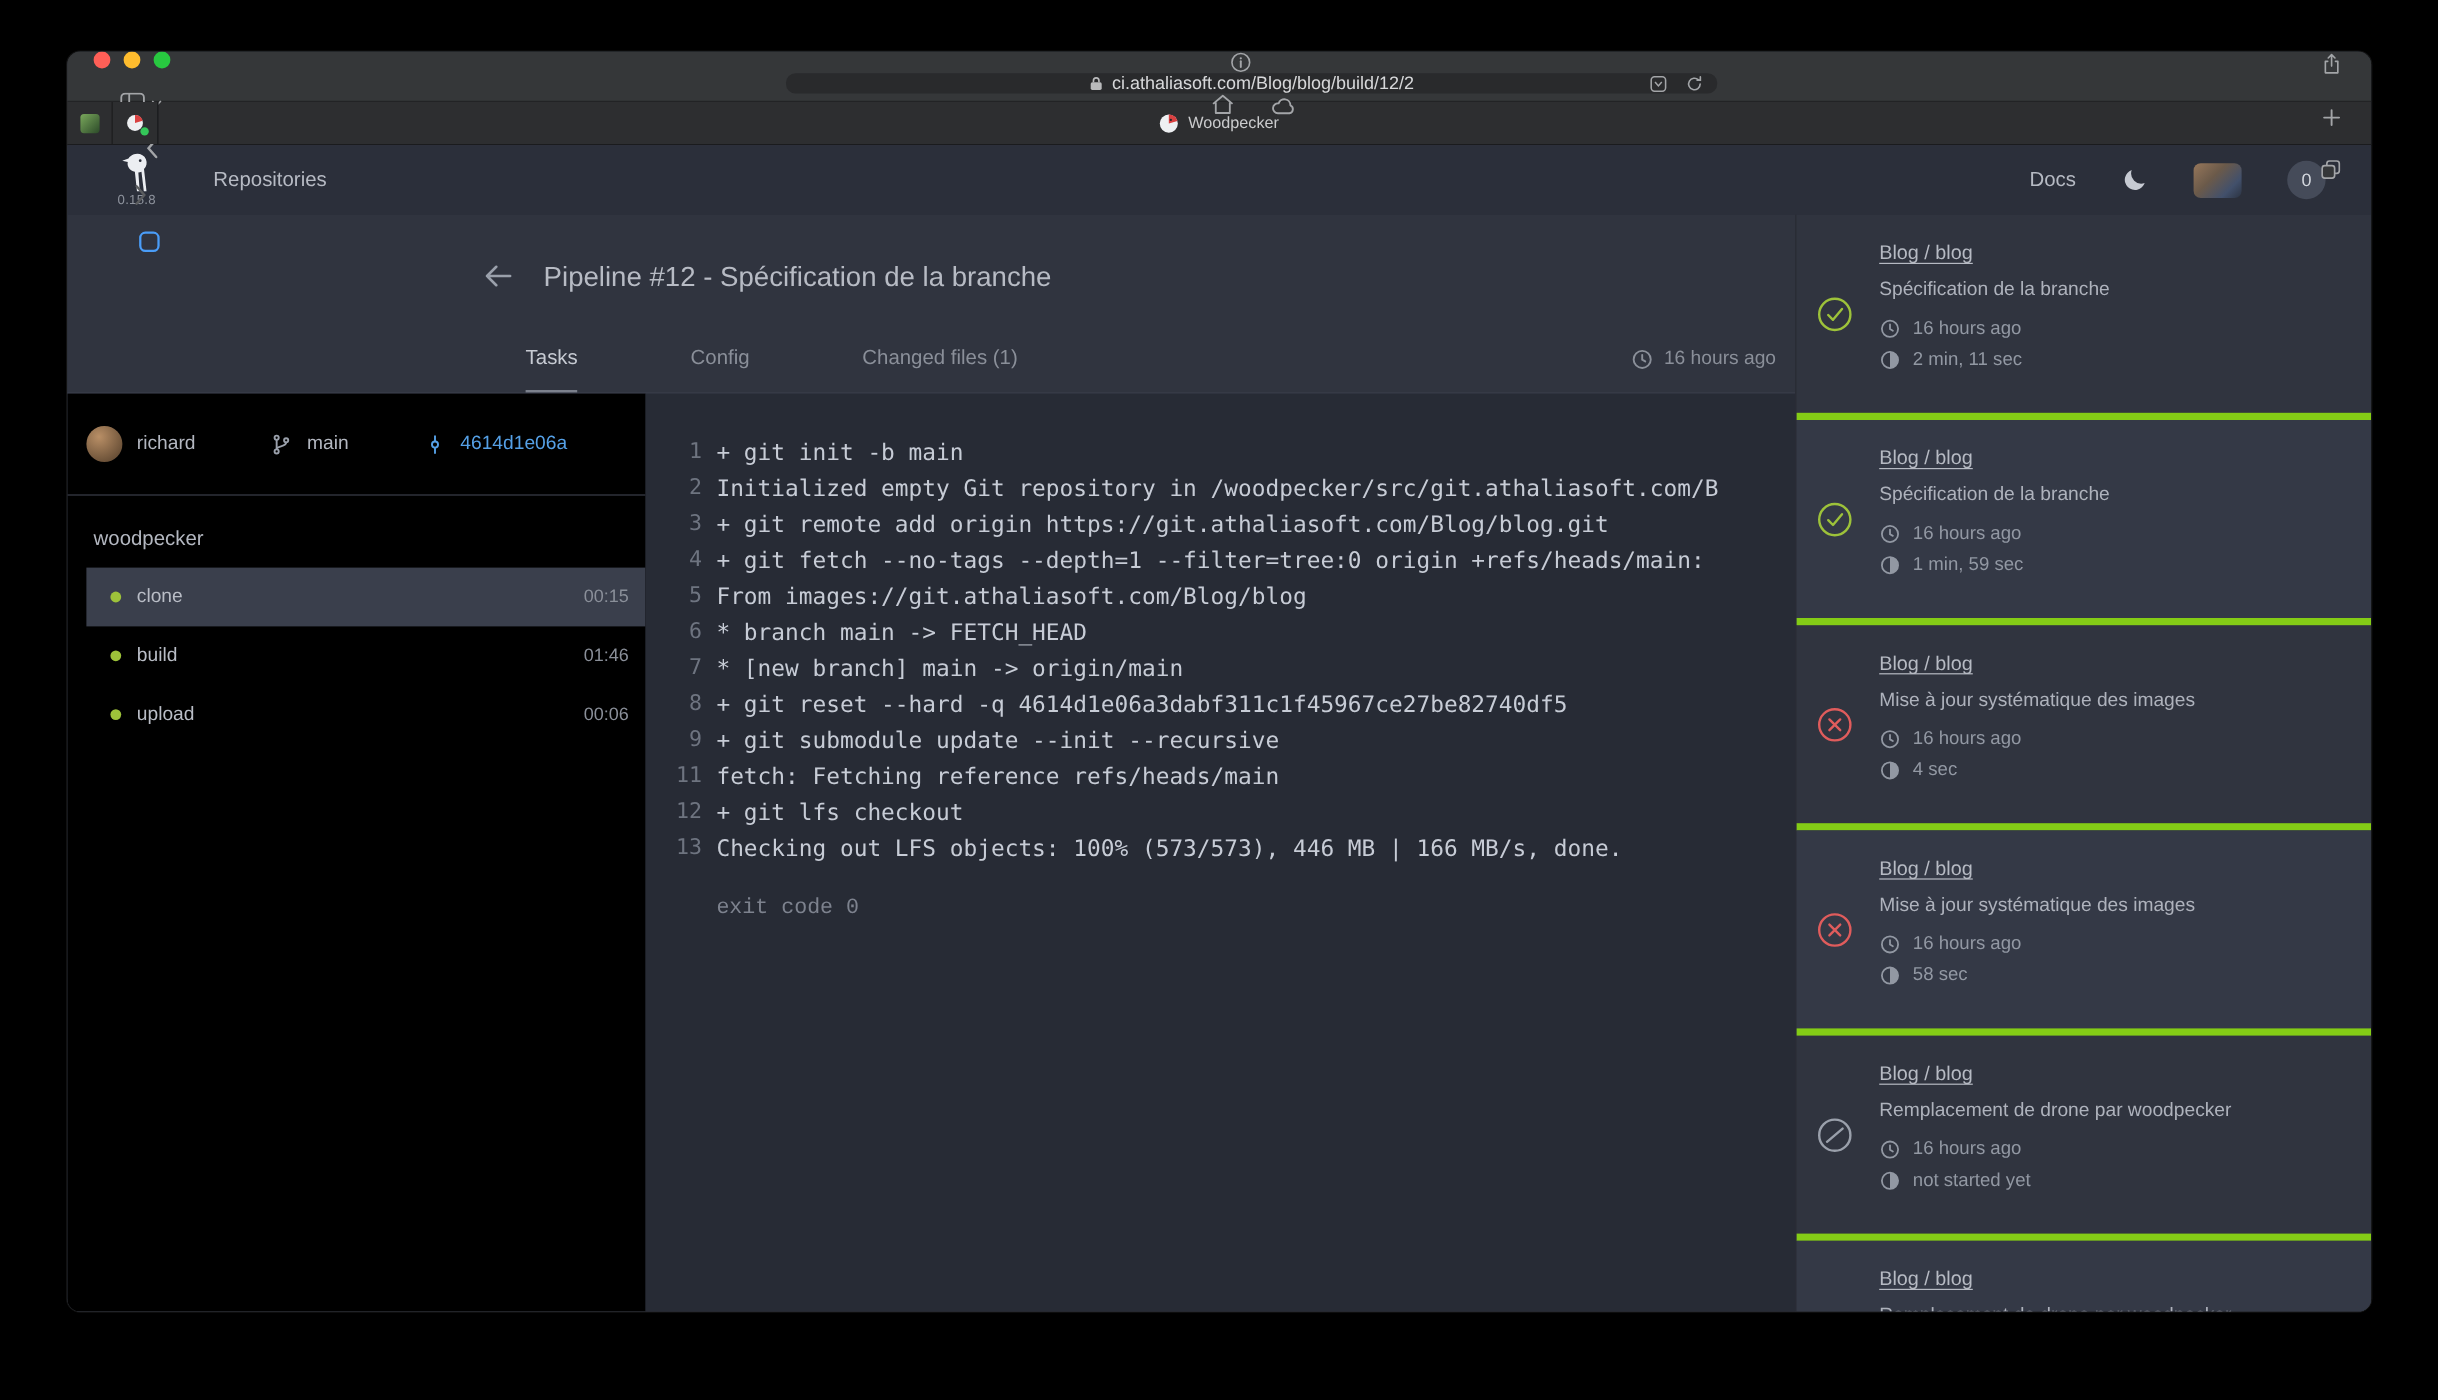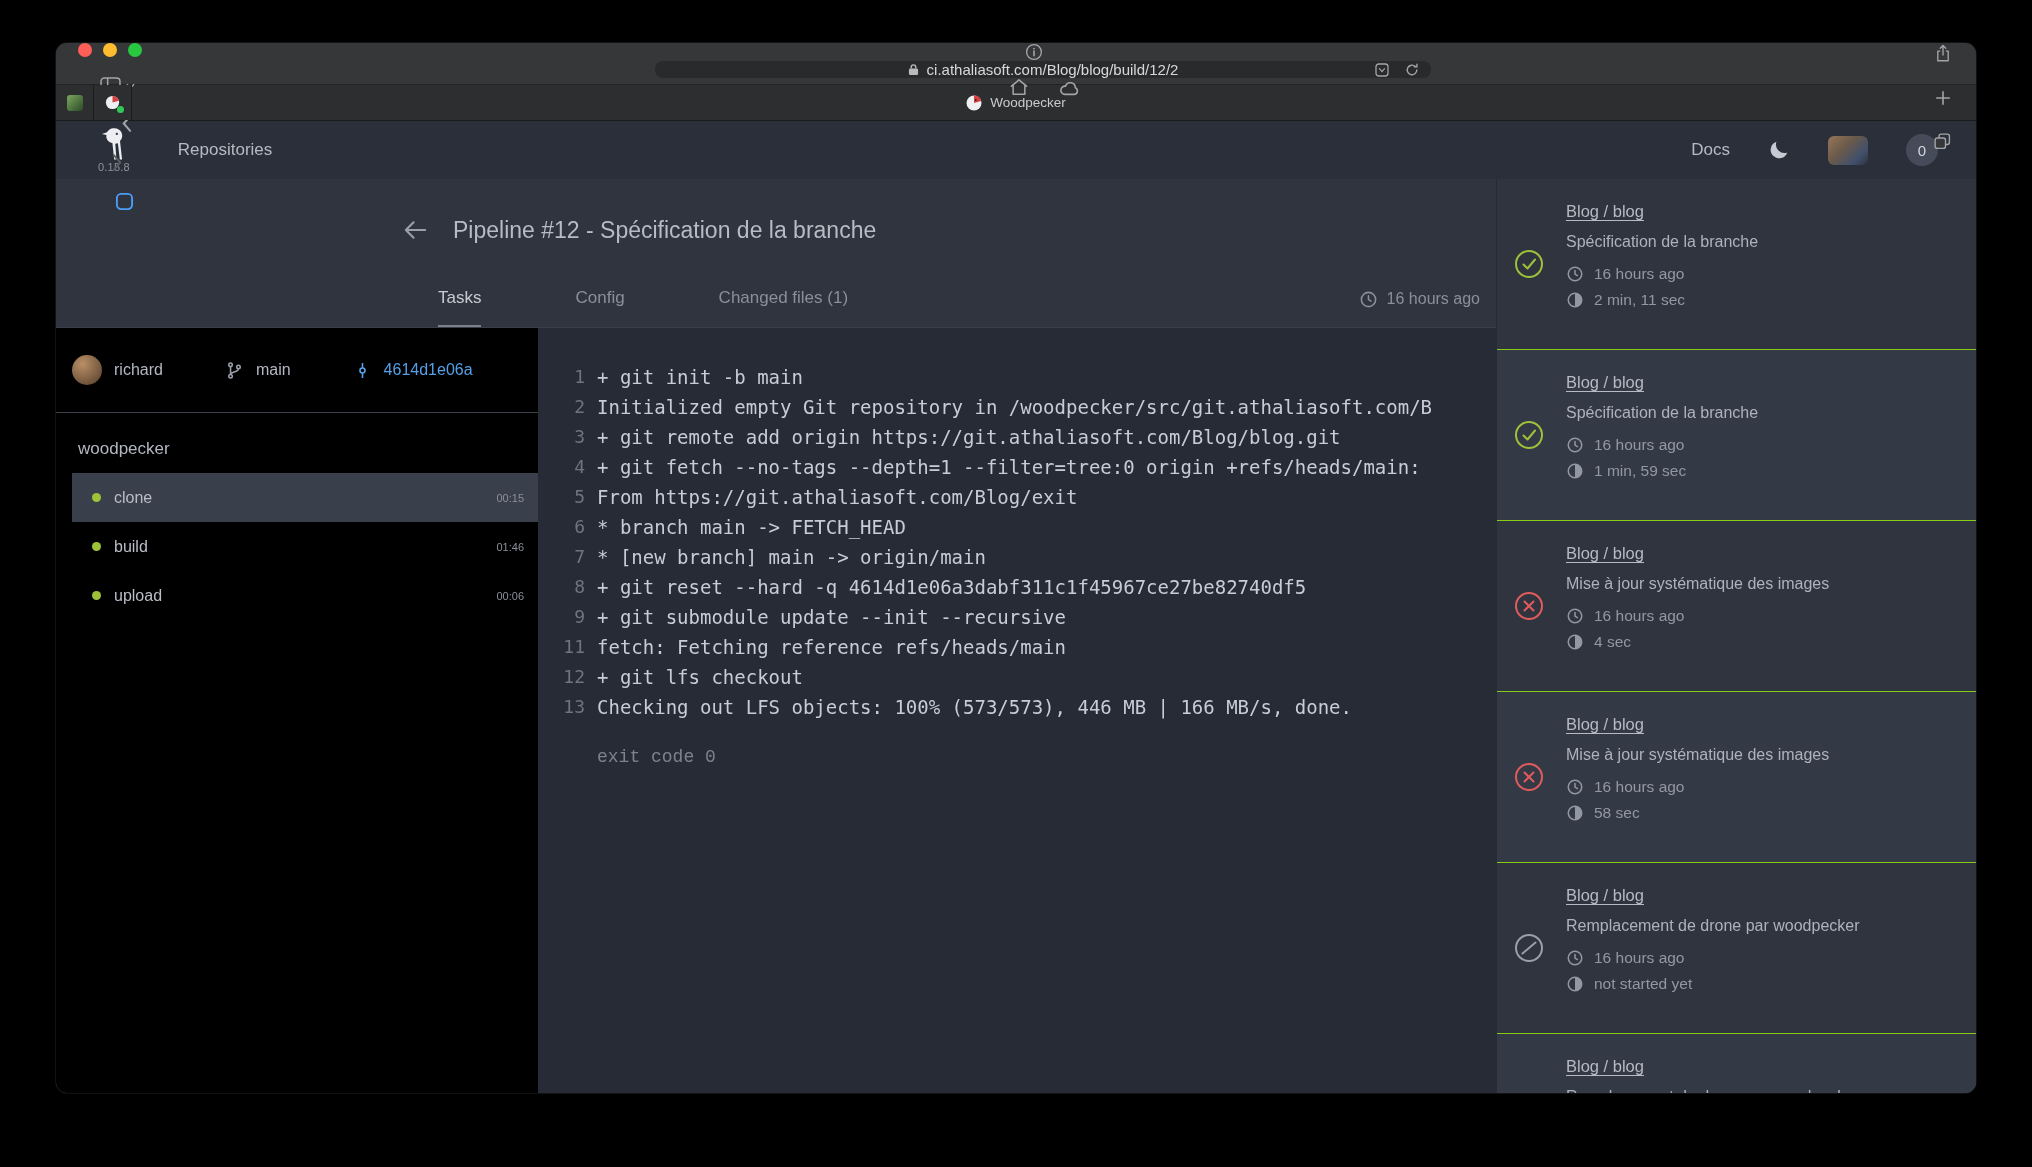--- a/index.html
+++ b/index.html
@@ -76,31 +76,31 @@
   .meta-item { display:flex; align-items:center; gap:12px; font-size:16px; color:#b3b7c0; white-space:nowrap; }
   .meta-avatar { width:30px; height:30px; border-radius:50%; flex-shrink:0;
                  background:radial-gradient(circle at 35% 30%, #b98f66, #6b5138 75%); }
   .meta-item svg { width:19px; height:19px; color:#9aa0ab; }
   .commit-text { color:#55a0e6; }
   .group-label { padding:26px 0 14px 22px; font-size:17px; color:#b3b7c0; }
   .task-row { height:49px; display:flex; align-items:center; margin-left:16px; padding:0 14px 0 20px;
               font-size:16px; color:#b9bdc6; cursor:default; }
   .task-row.active { background:#3a3f4c; }
   .task-dot { width:9px; height:9px; border-radius:50%; background:#9dc23a; margin-right:13px; flex-shrink:0; }
-  .task-duration { margin-left:auto; color:#8a8f99; font-size:11px; }
+  .task-duration { margin-left:auto; color:#8a8f99; font-size:15px; }
 
   .log { flex:1; min-width:0; background:#272b35; padding-top:34px; overflow:hidden;
          font-family:"DejaVu Sans Mono", monospace; }
   .log-line { display:flex; line-height:30px; font-size:19px; overflow:hidden; }
   .log-num { width:47px; text-align:right; color:#6e7480; flex-shrink:0; font-size:18px; }
   .log-text { margin-left:12px; white-space:pre; color:#c7ccd6; }
   .exit-code { margin:20px 0 0 59px; font-size:18px; color:#7d828e; line-height:30px;font-family:Liberation Mono, monospace; }
 
   .sidebar { width:480px; flex-shrink:0; background:#30343f; border-left:1px solid #282b34; overflow:hidden; }
-  .build-card { position:relative; height:171px; padding:23px 24px 0 69px; border-bottom:1px solid #84cc16; cursor:default; }
+  .build-card { position:relative; height:171px; padding:23px 24px 0 69px; border-bottom:6px solid #84cc16; cursor:default; }
   .build-card:nth-child(even) { background:#343946; }
   .build-status { position:absolute; left:17px; top:50%; transform:translateY(-50%); width:30px; height:30px; }
   .build-status svg { width:30px; height:30px; display:none; }
   .build-card.success .icon-success { display:block; }
   .build-card.failure .icon-failure { display:block; }
   .build-card.pending .icon-pending { display:block; }
   .build-repo { font-size:16.5px; color:#b6bac3; text-decoration:underline; text-underline-offset:3px; display:inline-block; }
   .build-message { margin-top:12px; font-size:16px; color:#aeb2bc; }
   .build-meta { margin-top:14px; display:flex; align-items:center; gap:10px; color:#9298a3; font-size:15.5px; }
   .build-meta.dur { margin-top:8px; }
@@ -350,21 +350,21 @@
                     <span class="log-text">+ git remote add origin https://git.athaliasoft.com/Blog/blog.git</span>
                   </div>
 
                   <div class="log-line">
                     <span class="log-num">4</span>
                     <span class="log-text">+ git fetch --no-tags --depth=1 --filter=tree:0 origin +refs/heads/main:</span>
                   </div>
 
                   <div class="log-line">
                     <span class="log-num">5</span>
-                    <span class="log-text">From https://git.athaliasoft.com/Blog/exit</span>
+                    <span class="log-text">From images://git.athaliasoft.com/Blog/blog</span>
                   </div>
 
                   <div class="log-line">
                     <span class="log-num">6</span>
                     <span class="log-text">* branch main -&gt; FETCH_HEAD</span>
                   </div>
 
                   <div class="log-line">
                     <span class="log-num">7</span>
                     <span class="log-text">* [new branch] main -&gt; origin/main</span>

